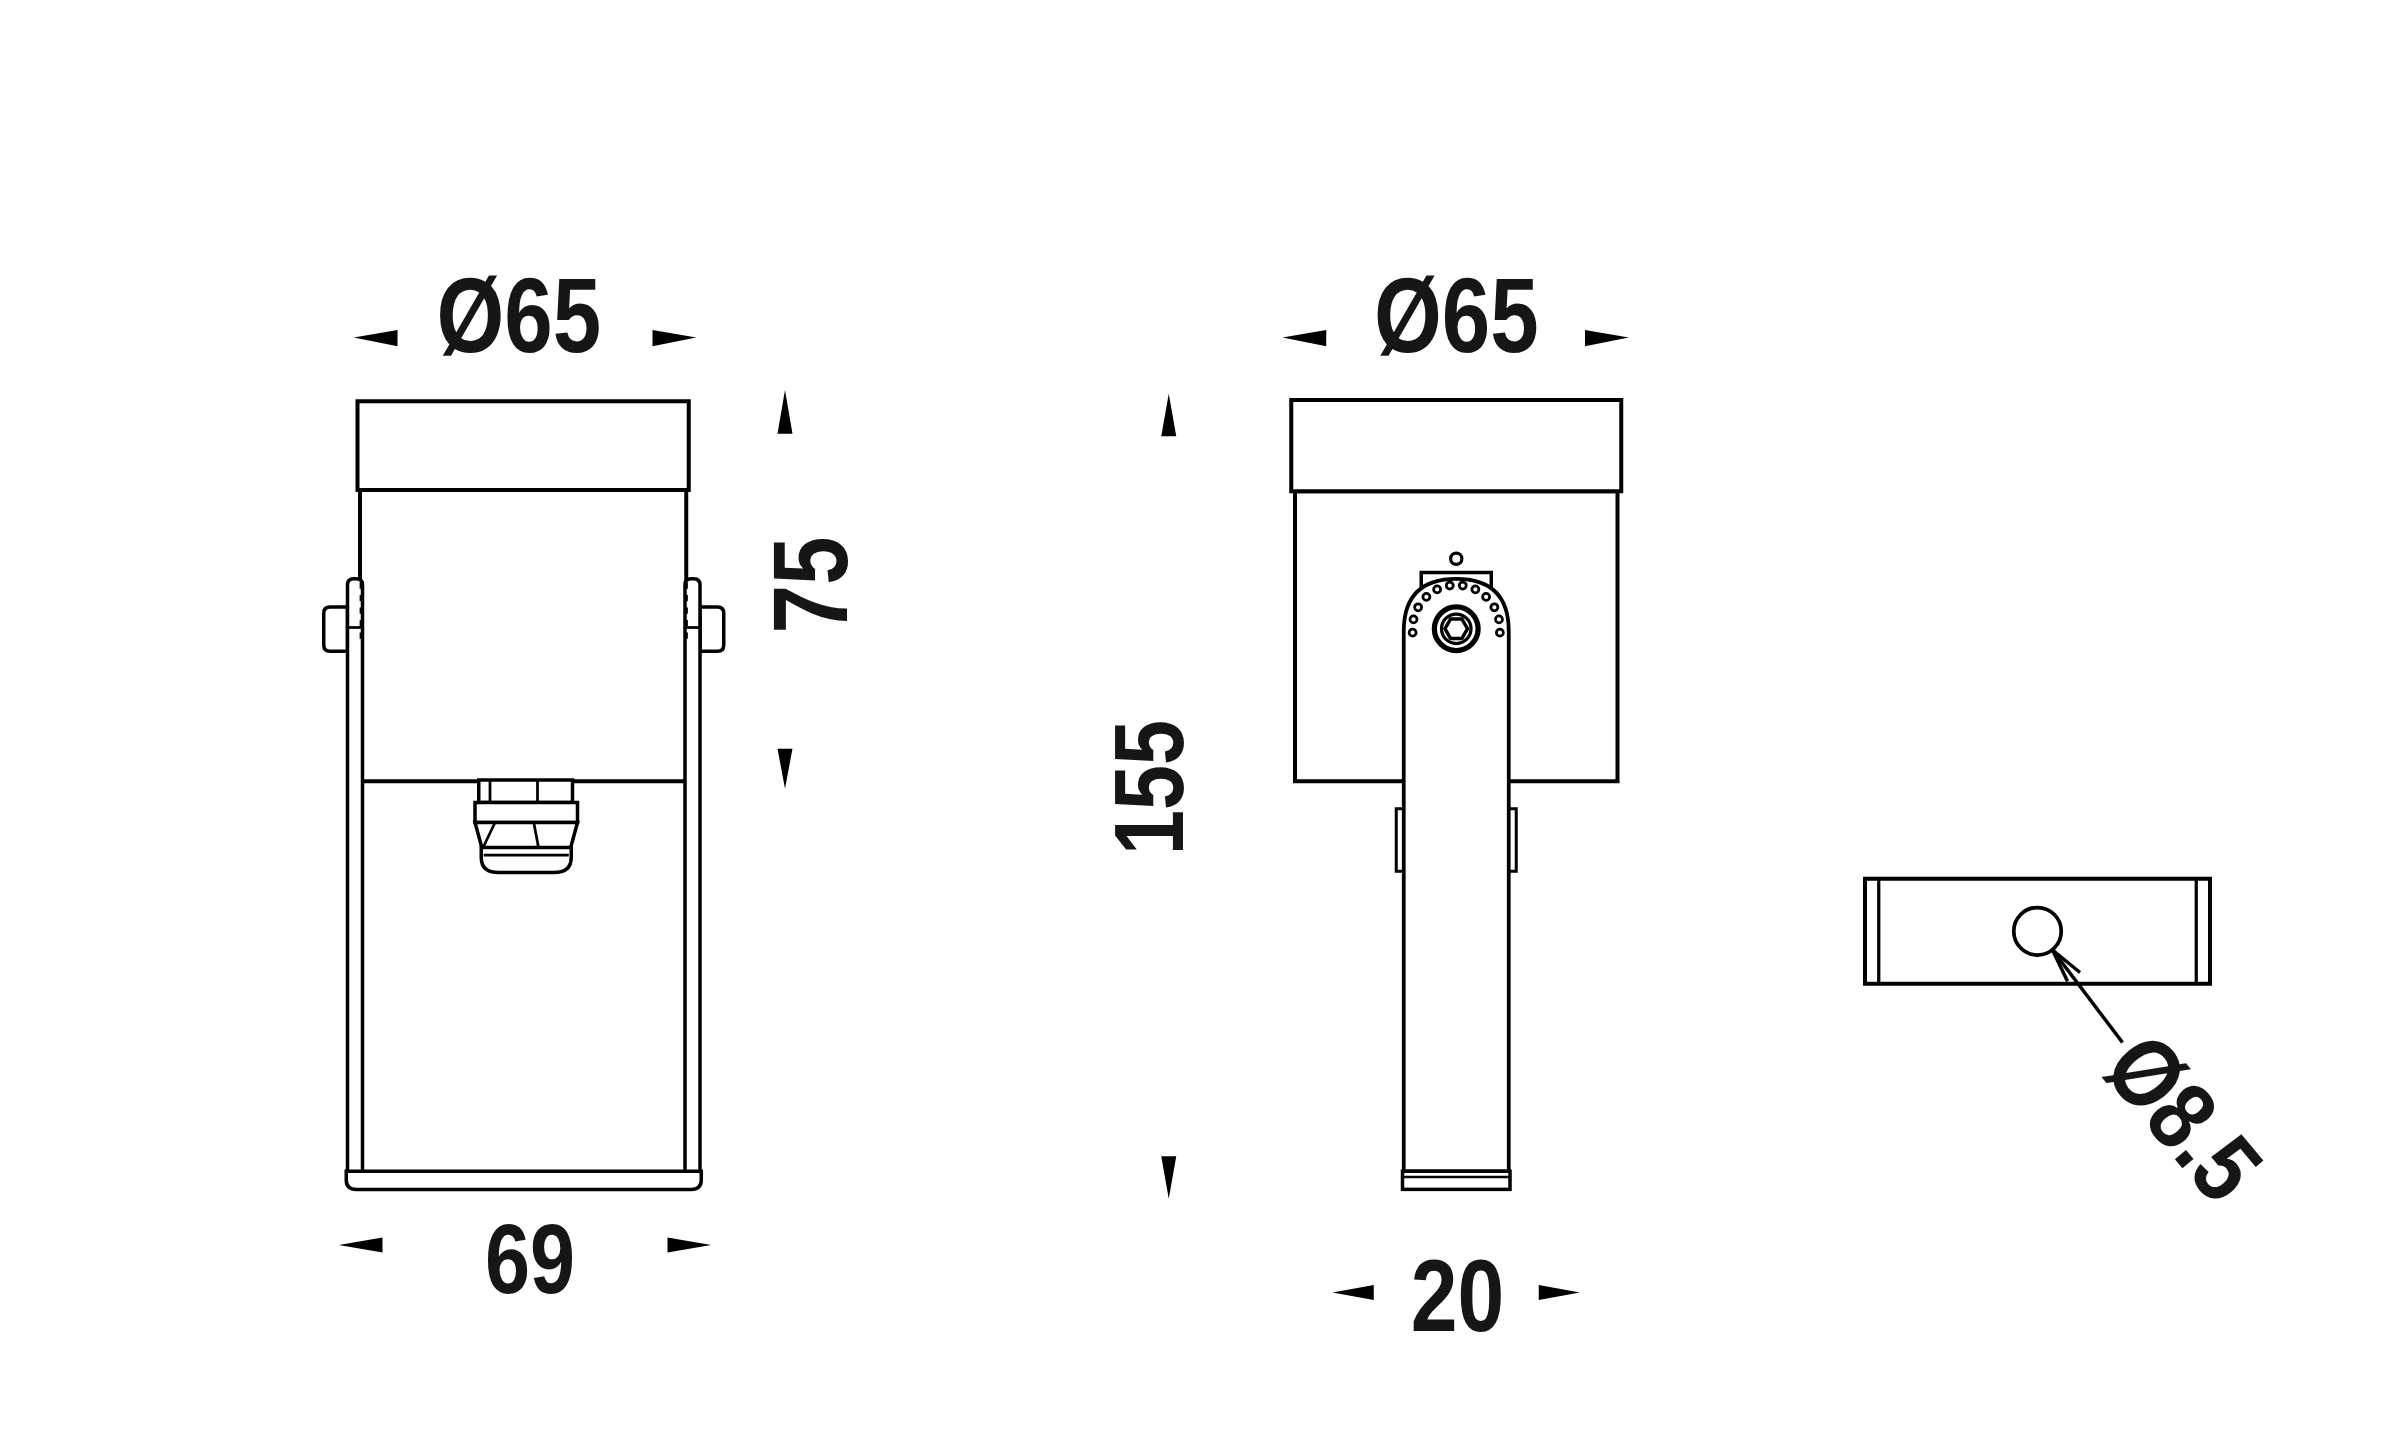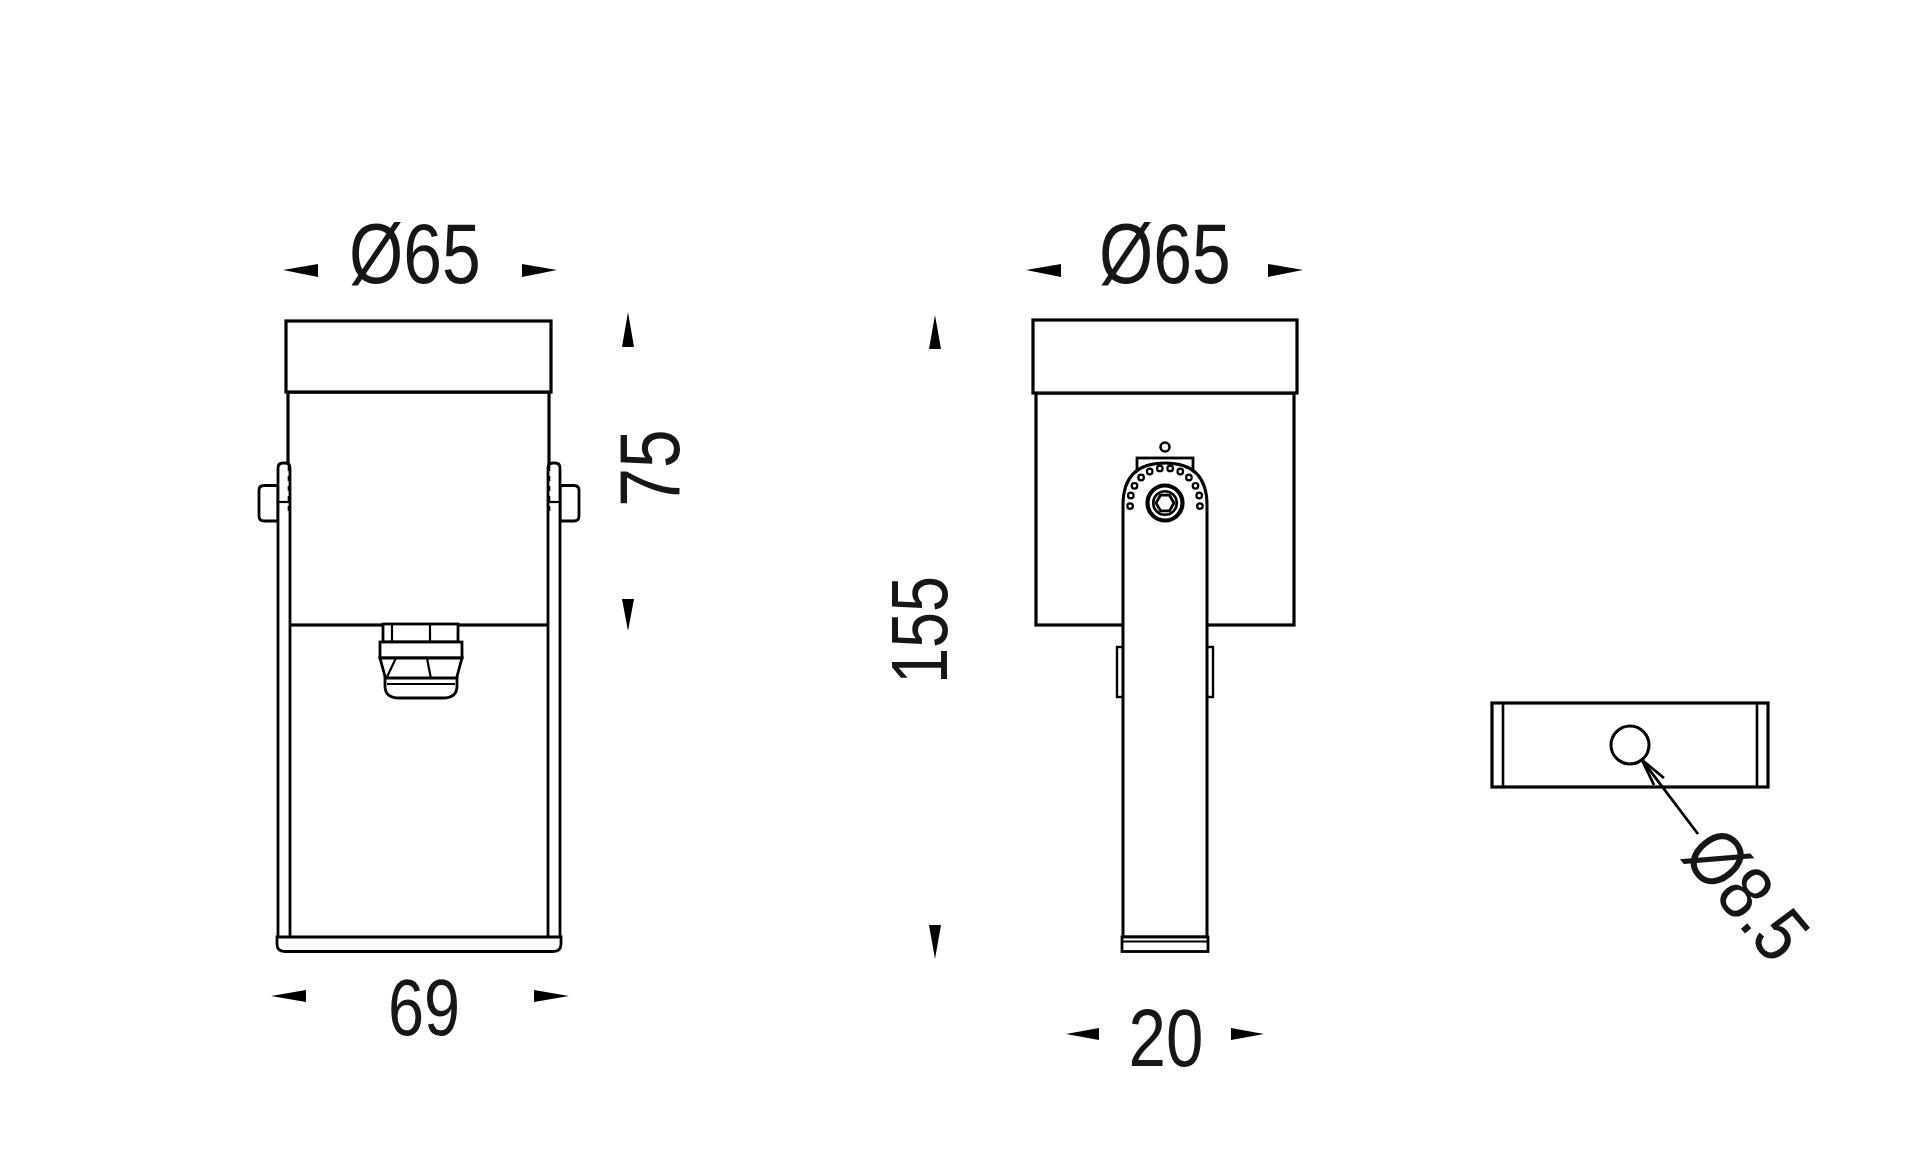--- a/index.html
+++ b/index.html
@@ -1,17 +1,17 @@
 <!DOCTYPE html>
 <html><head>
 <meta charset="utf-8">
 <style>
   html,body{margin:0;padding:0;background:#ffffff;}
   #canvas{position:relative;width:1920px;height:1164px;background:#ffffff;overflow:hidden;
-          font-family:"Liberation Sans",sans-serif;}
+          font-family:"Liberation Sans",sans-serif;font-weight:bold;}
   #linework{position:absolute;left:0;top:0;}
   .dim-label{position:absolute;color:#161616;line-height:1;white-space:nowrap;
              font-family:"Liberation Sans",sans-serif;}
   .h-center{transform:translate(-50%,-50%) scaleX(0.82);}
   .v-rot{transform:translate(-50%,-50%) rotate(-90deg) scaleX(0.82);}
   .d-rot{transform:translate(-50%,-50%) rotate(50deg) scaleX(0.85);}
 </style>
 </head>
 <body>
 

